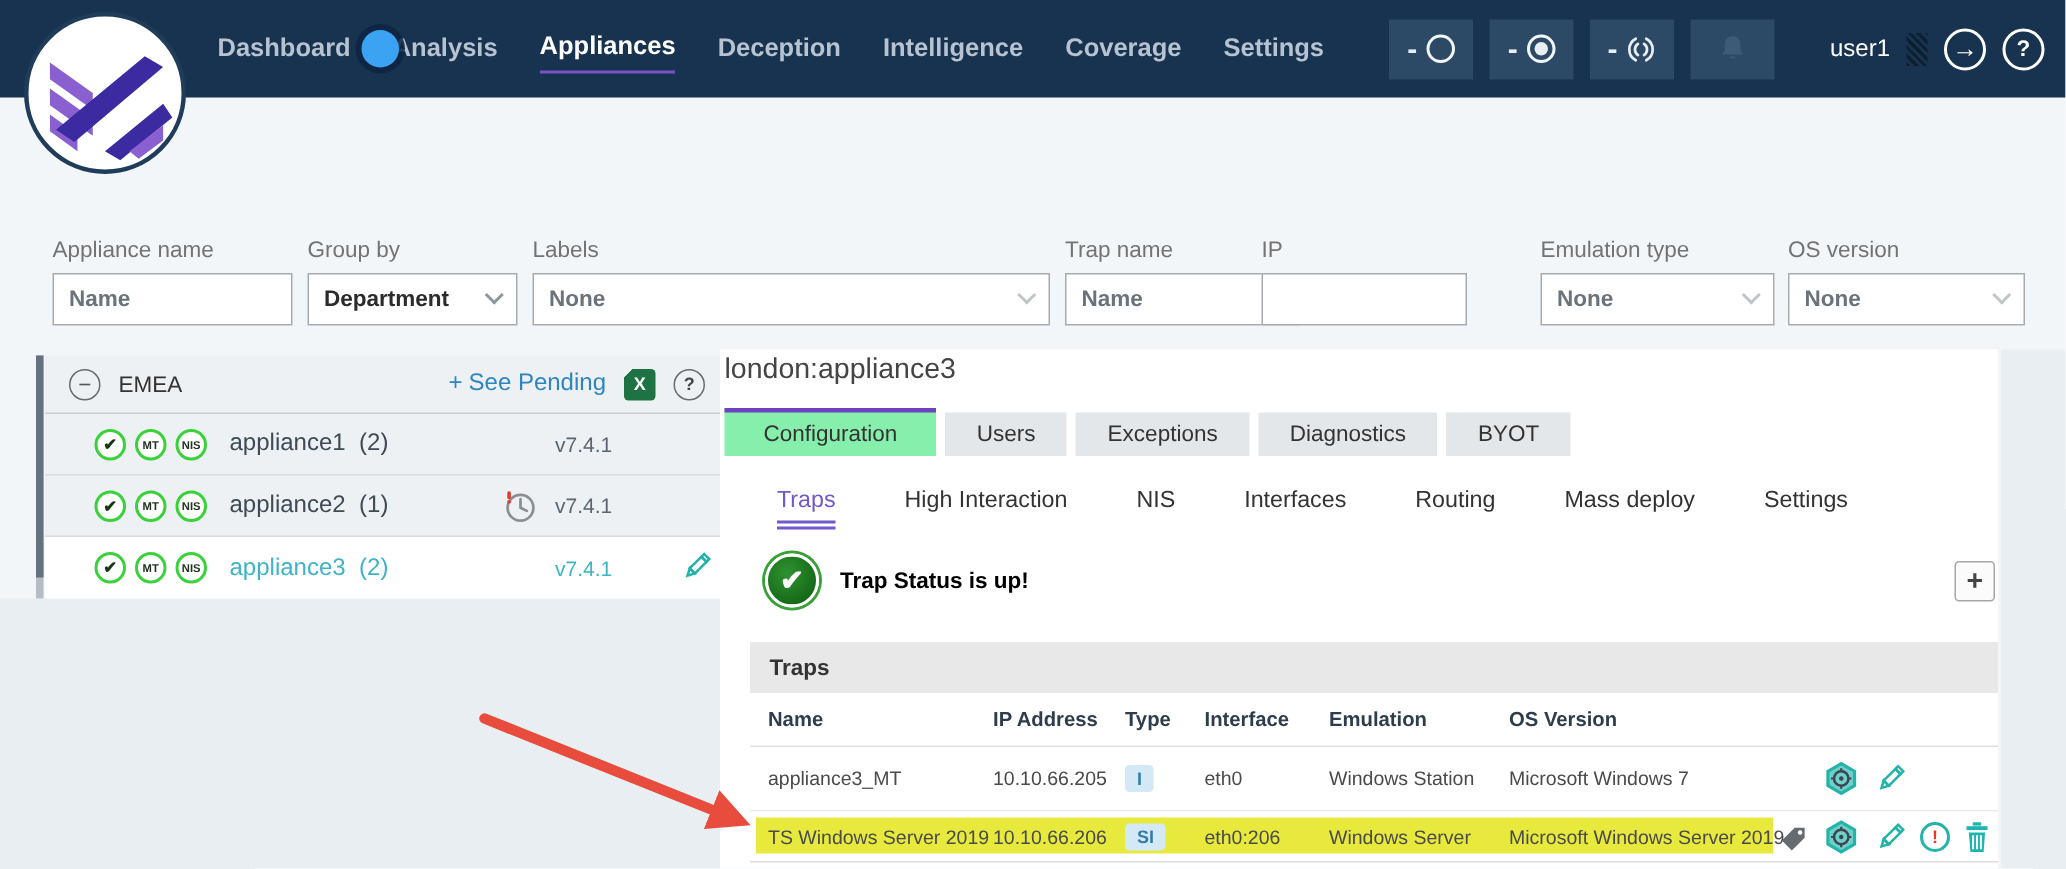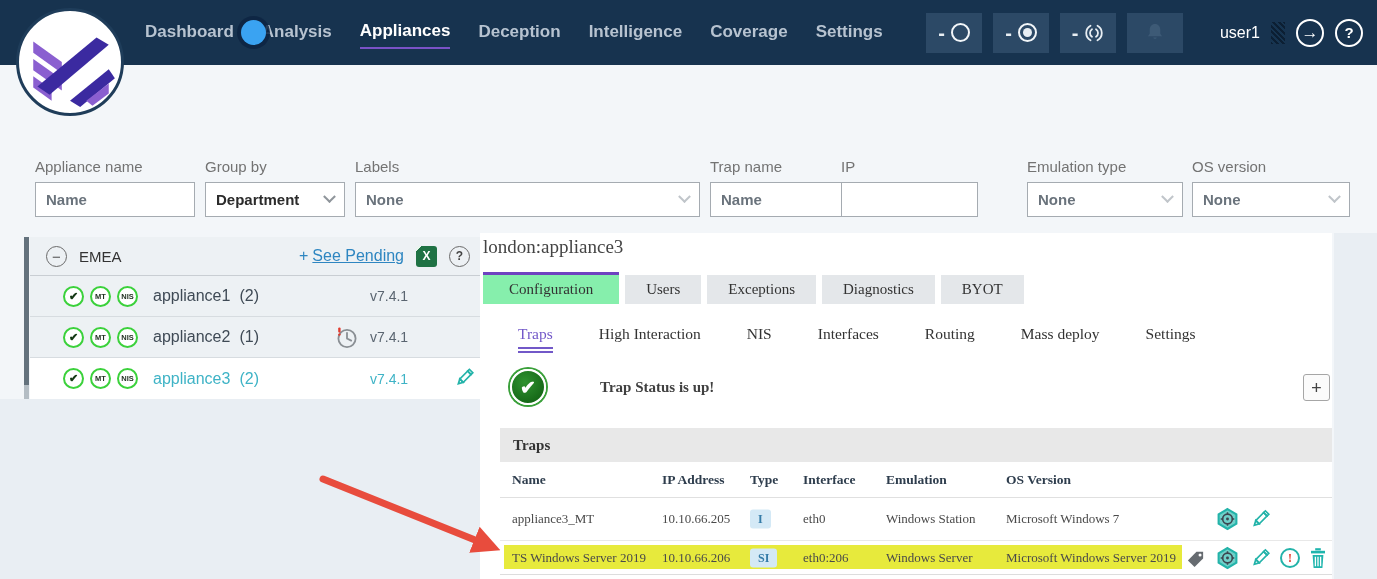--- a/index.html
+++ b/index.html
@@ -50,56 +50,56 @@
   
   .lpanel { position:absolute; left:30px; top:237px; width:450px; height:162px; background:#edf1f4; }
   .lscroll { position:absolute; left:-6px; top:0; width:5px; height:162px; background:#b4bdc4; }
   .lscroll .thumb { width:5px; height:148px; background:#64727d; }
   .lheader { height:39px; display:flex; align-items:center; padding:0 10px 0 16px; gap:12px;
              border-bottom:1px solid #c9ced3; }
   .minus-circle { width:21px; height:21px; border:1.5px solid #6a6a6a; border-radius:50%; color:#555;
                   display:flex; align-items:center; justify-content:center; font-size:15px; cursor:pointer; flex:0 0 auto; }
   .group-label { font-size:15px; color:#333; }
   .pending { margin-left:auto; font-size:16px; color:#2e86c1; cursor:pointer; white-space:nowrap; }
-  .pending .link { text-decoration:underline; margin-left:4px; }
+  .pending .link { margin-left:4px; }
   .xlicon { width:21px; height:21px; background:linear-gradient(135deg,#e9f5ee 0 4px,#1f7244 4px); border-radius:3px;
             color:#fff; font-size:12px; font-weight:700; display:flex; align-items:center; justify-content:center; cursor:pointer; }
   .qmark { width:21px; height:21px; border:1.5px solid #6a6a6a; border-radius:50%; color:#444; font-size:12px;
            font-weight:700; display:flex; align-items:center; justify-content:center; cursor:pointer; }
   .lrow { position:relative; height:41px; display:flex; align-items:center; padding-left:33px;
           border-bottom:1px solid #d7dce0; cursor:pointer; }
   .lrow.selected { background:#fff; border-bottom:none; }
   .bcircle { width:21px; height:21px; border:2px solid #3bd13b; background:#fff; border-radius:50%;
              display:flex; align-items:center; justify-content:center; margin-right:6px;
              font-size:7.5px; font-weight:700; color:#233223; flex:0 0 auto; }
   .bcircle.chk { font-size:11px; color:#143814; }
   .lname { margin-left:9px; font-size:16px; color:#3f4a55; }
   .lcount { margin-left:9px; font-size:16px; color:#3f4a55; }
   .selected .lname, .selected .lcount, .selected .lver { color:#3eb3c6; }
   .lclock { position:absolute; left:305px; top:9px; }
   .lver { position:absolute; left:340px; font-size:14px; color:#5a6570; }
   .lpencil { position:absolute; left:424px; top:9px; cursor:pointer; }
 
   
-  .rpanel { position:absolute; left:480px; top:233px; width:852px; height:346px; background:#fff;font-family:Liberation Serif, serif; }
+  .rpanel { position:absolute; left:480px; top:233px; width:852px; height:346px; background:#fff; }
   .rtitle { position:absolute; left:3px; top:3px; font-size:19px; color:#444; }
   .tabs { position:absolute; left:3px; top:39px; display:flex; align-items:flex-end; gap:6px; }
   .tab { height:29px; background:#e4e7ea; color:#333; font-size:15px; display:flex; align-items:center;
          padding:0 21px; cursor:pointer; white-space:nowrap; }
   .tab.active { height:32px; background:#86efac; border-top:3px solid #6f42c1; padding:0 26px; }
   .subtabs { position:absolute; left:38px; top:92px; display:flex; gap:46px; }
   .subtab { font-size:15.5px; color:#333; cursor:pointer; white-space:nowrap; }
   .subtab.active { color:#7258c8; position:relative; border-bottom:2px solid #7258c8; padding-bottom:4px; }
   .subtab.active::after { content:""; position:absolute; left:0; right:0; bottom:-6px; height:2px; background:#7258c8; }
 
   .statusrow { position:absolute; left:30px; top:136px; display:flex; align-items:center; gap:14px; }
   .big-check { width:36px; height:36px; border-radius:50%; background:radial-gradient(circle at 40% 35%, #2f9230, #0d5a0f);
                border:2px solid #fff; box-shadow:0 0 0 2px #3aa03a; color:#fff; font-size:19px; font-weight:700;
                display:flex; align-items:center; justify-content:center; }
-  .status-text { font-size:15px; font-weight:700; color:#404040;margin-left:40px; }
+  .status-text { font-size:15px; font-weight:700; color:#000000; }
   .addbtn { position:absolute; right:2px; top:141px; width:27px; height:27px; border:1px solid #a6a6a6;
             border-radius:3px; background:#fbfbfb; color:#444; font-size:19px; font-weight:700;
             display:flex; align-items:center; justify-content:center; cursor:pointer; }
 
   .table { position:absolute; left:20px; top:195px; width:832px; }
   .trapsbar { height:34px; background:#e8e8e8; display:flex; align-items:center; padding-left:13px;
               font-size:15px; font-weight:700; color:#333; }
   .thead { position:relative; height:36px; border-bottom:1px solid #e0e0e0; background:#fff; }
   .thead span { position:absolute; top:10px; font-size:13.5px; font-weight:700; color:#2e3d4d; }
   .trow { position:relative; height:43px; border-bottom:1px solid #e8e8e8; background:#fff; }

